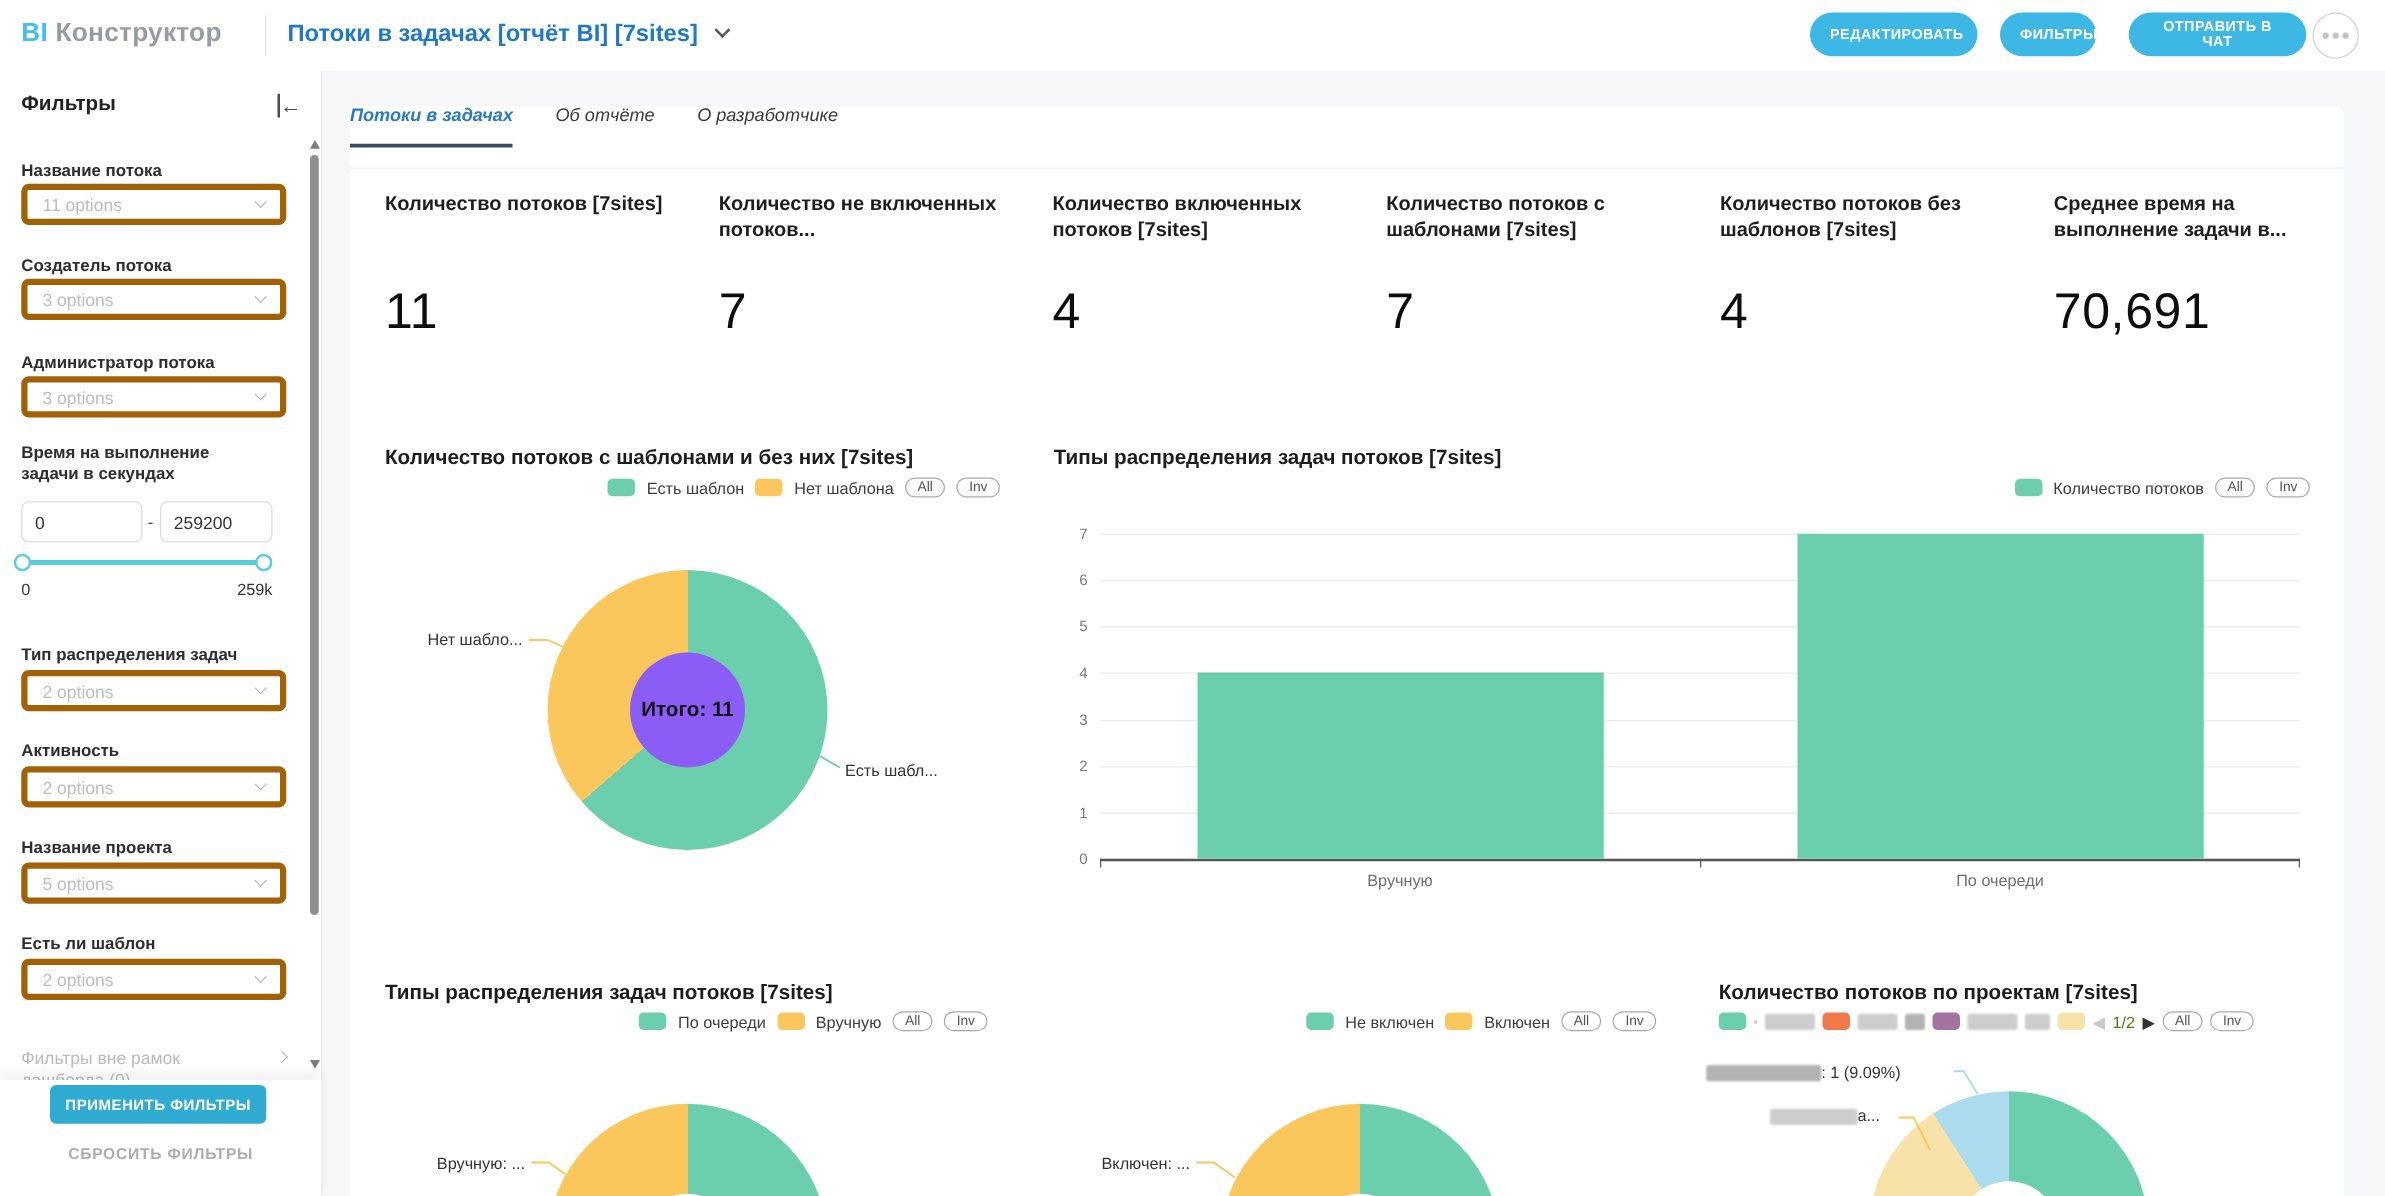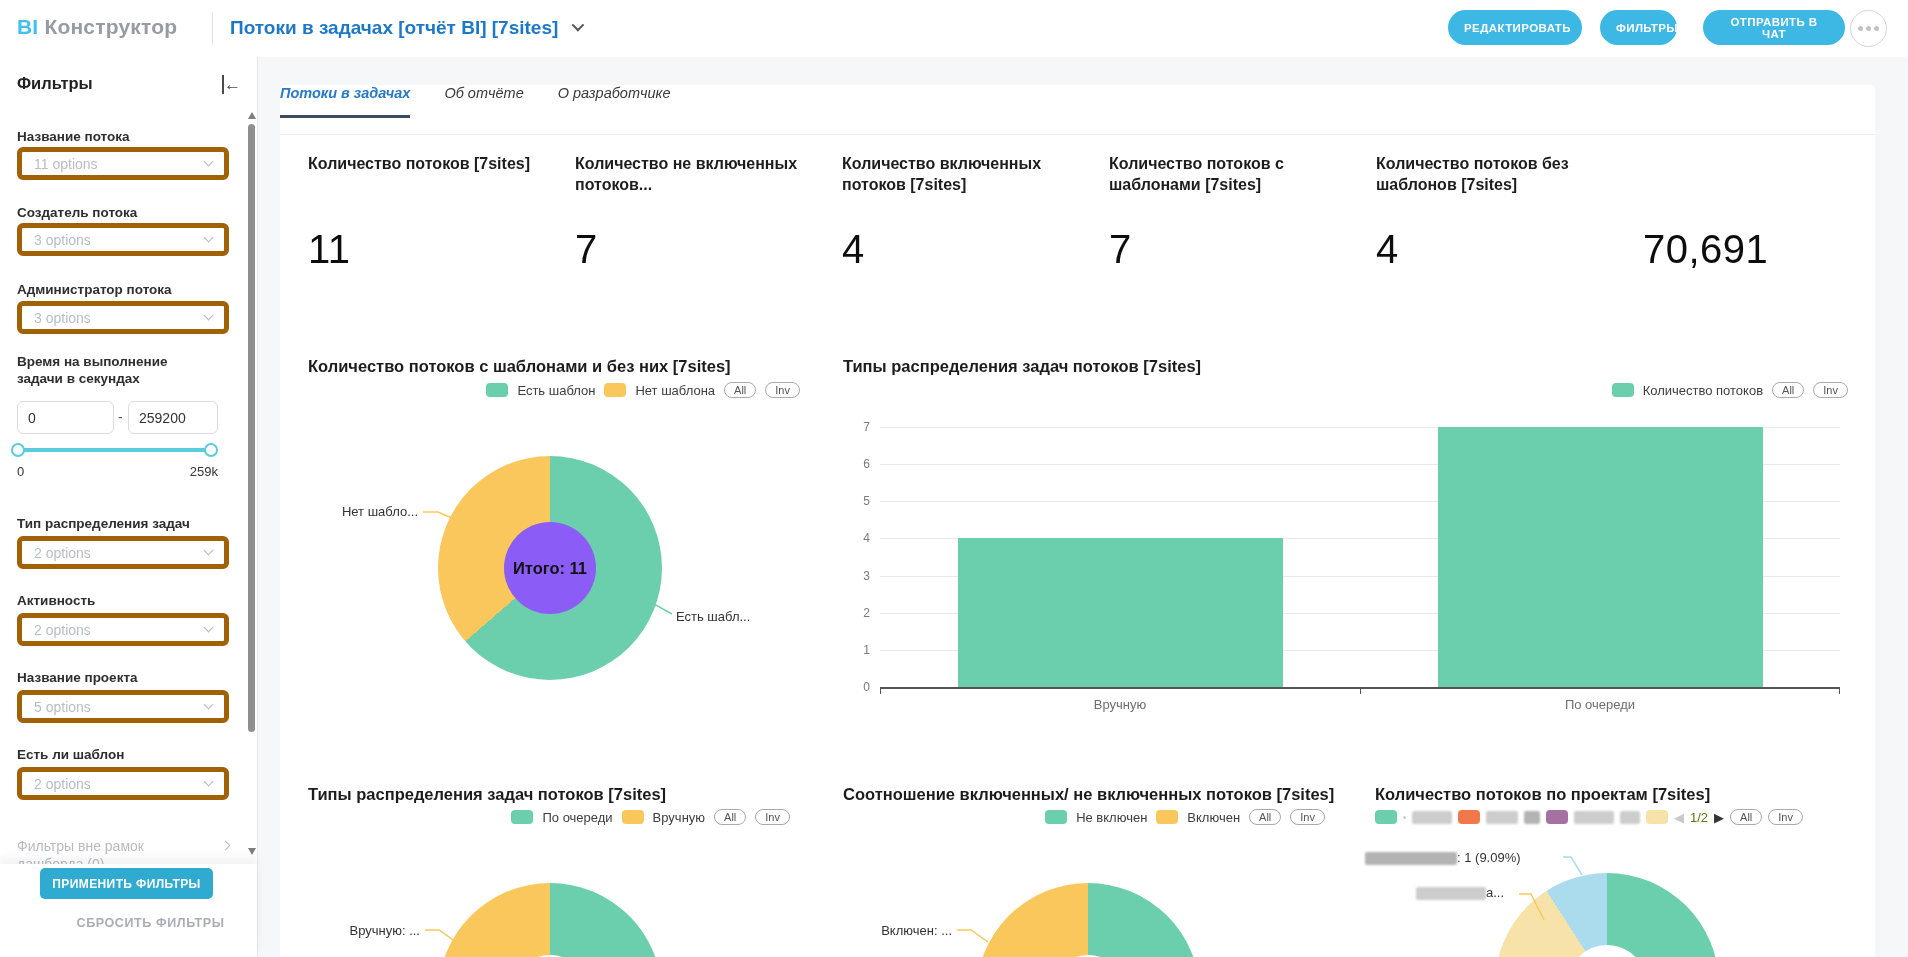--- a/index.html
+++ b/index.html
@@ -47,21 +47,21 @@
   .handle { width:14px; height:14px; border-radius:50%; background:#fff; border:2px solid #59cdda;
             top:443px; cursor:pointer; }
   .rangelab { top:464px; font-size:13px; color:#333; }
   .outside { left:17px; font-size:14px; color:#b7bbc0; cursor:pointer; }
   .sb-footer { left:0; top:864px; width:257px; height:93px; background:#fff;
                box-shadow:0 -7px 9px rgba(0,0,0,.05); }
   .apply { left:40px; top:868px; width:173px; height:31px; border:none; border-radius:5px;
            background:#2fabd2; color:#fff; font-family:inherit; font-weight:bold;
            font-size:12px; letter-spacing:.4px; cursor:pointer; }
   .reset { left:0; top:916px; width:257px; text-align:center; font-size:12.5px; font-weight:bold;
-           letter-spacing:.6px; color:#a9aeb4; cursor:pointer;margin-left:22px; }
+           letter-spacing:.6px; color:#a9aeb4; cursor:pointer; }
   
   .sb-scroll-thumb { left:248px; top:124px; width:7px; height:608px; background:#8f8f8f; border-radius:4px; }
   .tri-up { left:248px; top:112px; width:0; height:0; border-left:4px solid transparent;
             border-right:4px solid transparent; border-bottom:7px solid #7d7d7d; }
   .tri-dn { left:248px; top:848px; width:0; height:0; border-left:4px solid transparent;
             border-right:4px solid transparent; border-top:7px solid #7d7d7d; }
 
   
   .tabs { left:28px; top:14px; display:flex; gap:34px; font-size:14.5px; color:#3a3a3a; }
   .tab { padding-bottom:14px; cursor:pointer;font-style:italic; }
@@ -208,20 +208,21 @@
     <div class="abs kpi-title" style="left:28px">Количество потоков [7sites]</div>
     <div class="abs kpi-value" style="left:28px">11</div>
     <div class="abs kpi-title" style="left:295px">Количество не включенных потоков...</div>
     <div class="abs kpi-value" style="left:295px">7</div>
     <div class="abs kpi-title" style="left:562px">Количество включенных потоков [7sites]</div>
     <div class="abs kpi-value" style="left:562px">4</div>
     <div class="abs kpi-title" style="left:829px">Количество потоков с шаблонами [7sites]</div>
     <div class="abs kpi-value" style="left:829px">7</div>
     <div class="abs kpi-title" style="left:1096px">Количество потоков без шаблонов [7sites]</div>
     <div class="abs kpi-value" style="left:1096px">4</div>
+    <div class="abs kpi-title" style="left:1363px">Среднее время на выполнение задачи в...</div>
     <div class="abs kpi-value" style="left:1363px">70,691</div>
 
     <div class="abs chart-title" style="left:28px;top:272px;">Количество потоков с шаблонами и без них [7sites]</div>
     <div class="abs legend" style="left:200px;top:297px;width:320px;justify-content:flex-end;">
       <span class="sw" style="background: rgb(107, 207, 174);"></span>
       <span>Есть шаблон</span>
       <span class="sw" style="background: rgb(249, 199, 92);"></span>
       <span>Нет шаблона</span>
       <span class="pill">All</span>
       <span class="pill">Inv</span>
@@ -278,21 +279,20 @@
       <span>Вручную</span>
       <span class="pill">All</span>
       <span class="pill">Inv</span>
     </div>
     <div class="donut" style="left: 158px; top: 798px; background: conic-gradient(rgb(107, 207, 174) 0deg, rgb(107, 207, 174) 229.09deg, rgb(249, 199, 92) 229.09deg, rgb(249, 199, 92) 360deg);"></div>
     <div class="abs callout" style="left:25px;top:838px;width:115px;text-align:right;">Вручную: ...</div>
     <svg class="leader" style="left:144px;top:840px;" width="34" height="20">
         <path d="M1,5 L15,5 L32,17" fill="none" stroke="#f9c75c" stroke-width="1.5"></path>
       </svg>
 
-    <div class="abs chart-title" style="left:563px;top:700px;">Соотношение включенных/ не включенных потоков [7sites]</div>
     <div class="abs legend" style="left:725px;top:724px;width:320px;justify-content:flex-end;">
       <span class="sw" style="background: rgb(107, 207, 174);"></span>
       <span>Не включен</span>
       <span class="sw" style="background: rgb(249, 199, 92);"></span>
       <span>Включен</span>
       <span class="pill">All</span>
       <span class="pill">Inv</span>
     </div>
     <div class="donut" style="left: 696px; top: 798px; background: conic-gradient(rgb(107, 207, 174) 0deg, rgb(107, 207, 174) 229.09deg, rgb(249, 199, 92) 229.09deg, rgb(249, 199, 92) 360deg);"></div>
     <div class="abs callout" style="left:557px;top:838px;width:115px;text-align:right;">Включен: ...</div>

